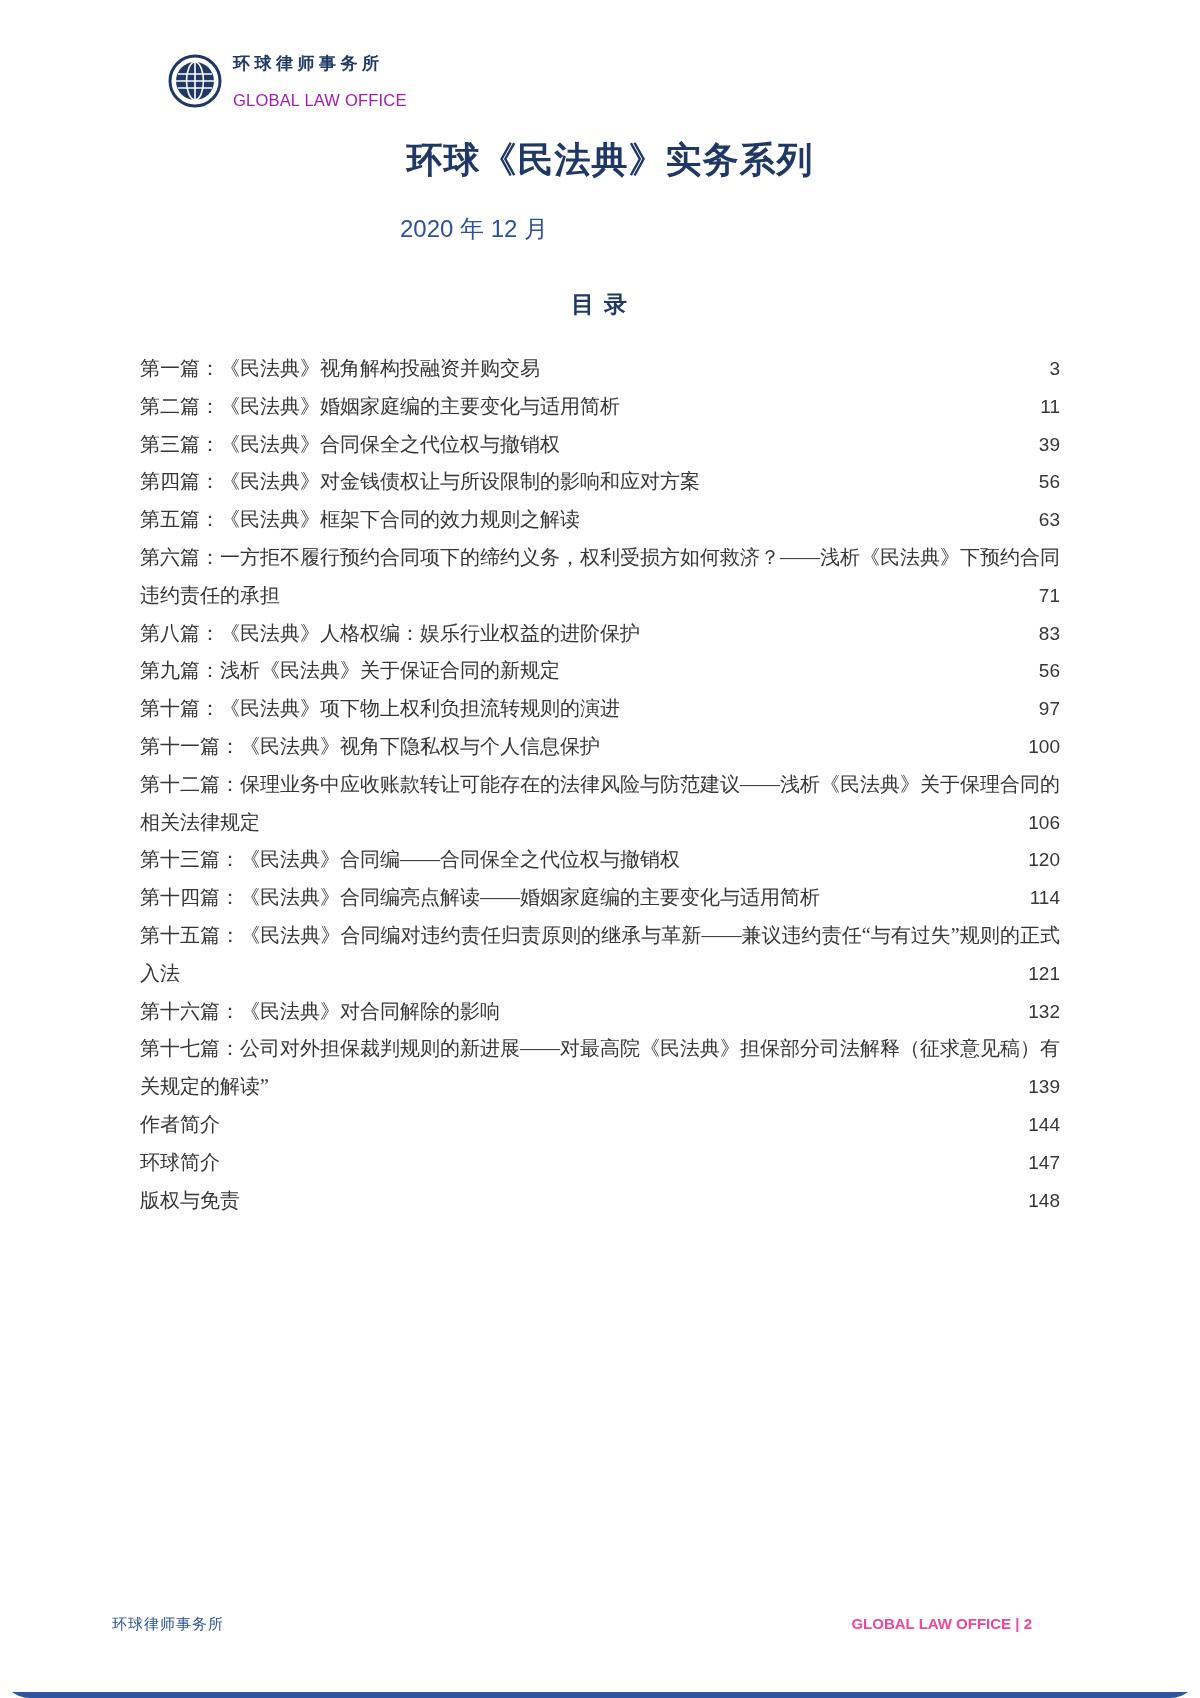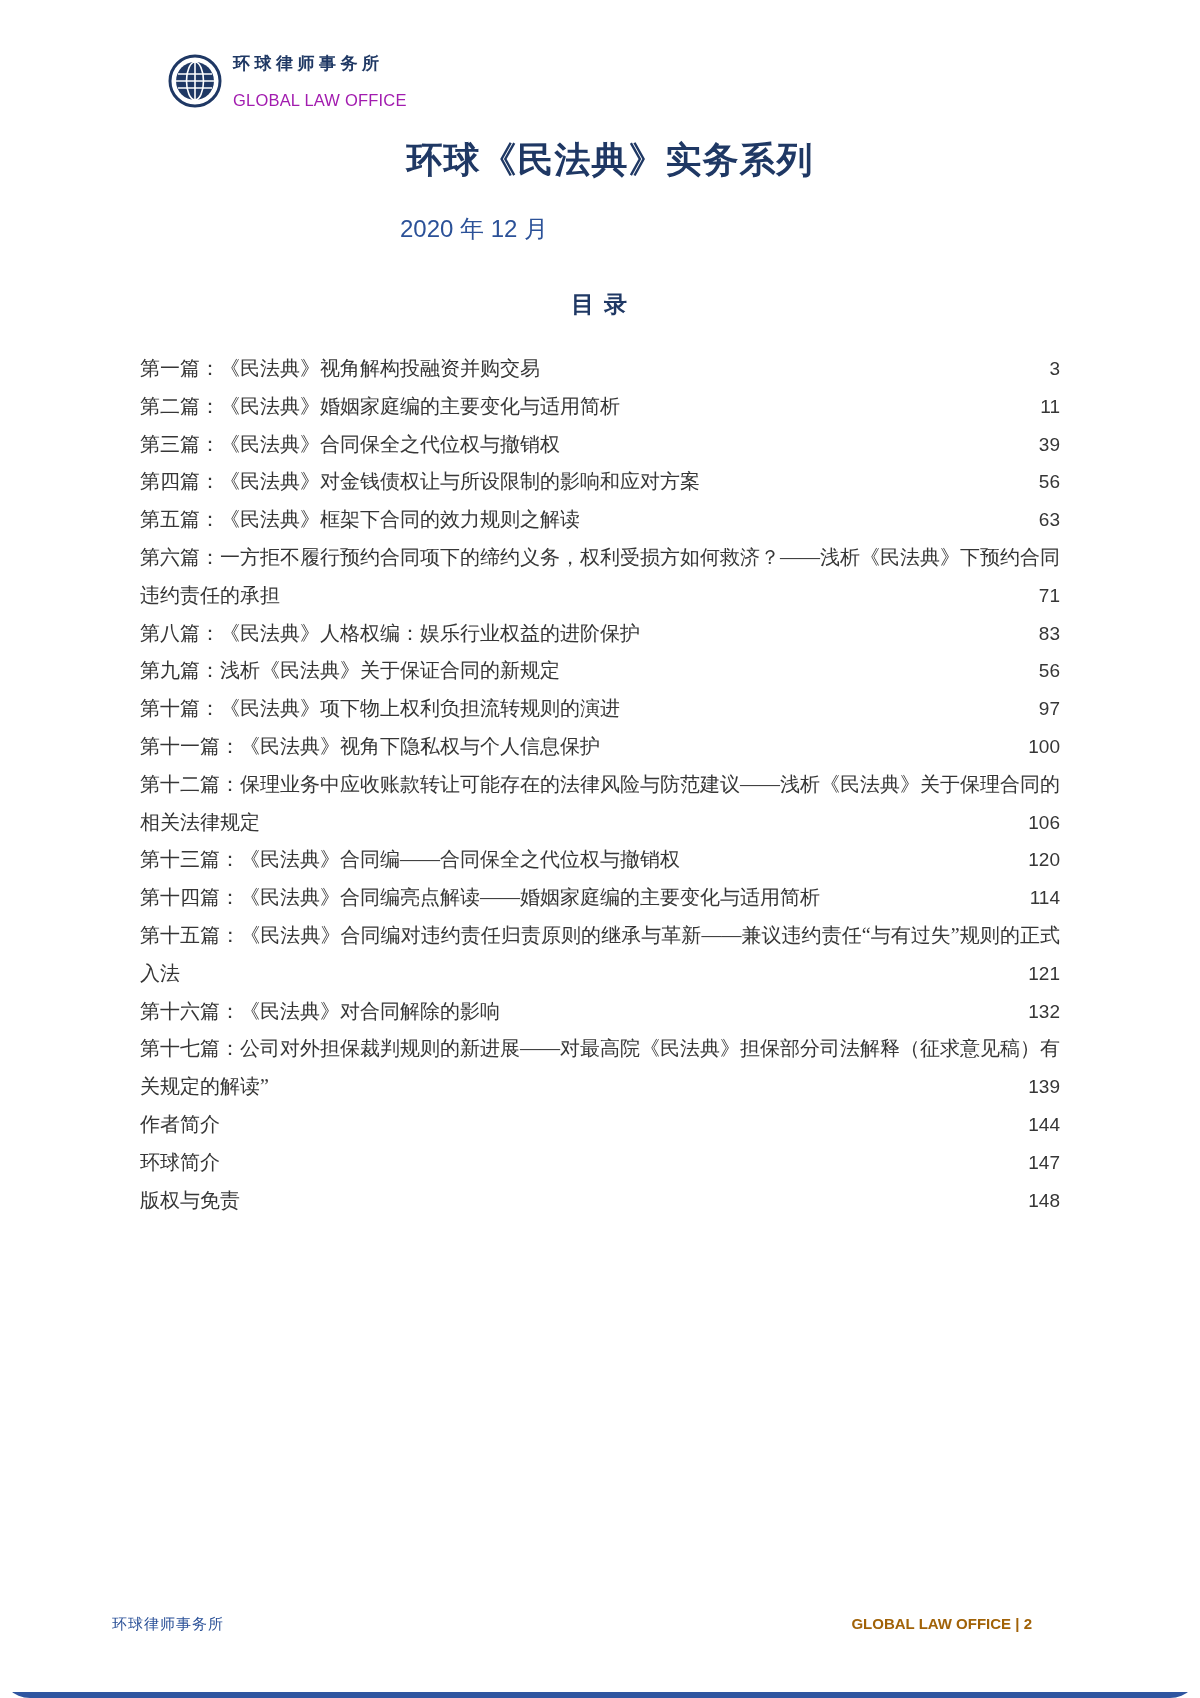--- a/index.html
+++ b/index.html
@@ -44,21 +44,21 @@
     position:absolute; right:0; bottom:0;
     font-family:"Liberation Sans","DejaVu Sans",sans-serif;
     font-size:19px; line-height:37.8px; color:#363636; background:#ffffff; padding-left:6px;
   }
   
   .footer-left {
     position:absolute; left:112px; top:1615px; color:#2b5198; font-size:15px;
     font-family:"Liberation Sans","DejaVu Sans",sans-serif; letter-spacing:1px;
   }
   .footer-right {
-    position:absolute; right:168px; top:1615px; color:#a16207; font-size:15px; font-weight:bold;
+    position:absolute; right:168px; top:1615px; color:#ec4899; font-size:15px; font-weight:bold;
     font-family:"Liberation Sans","DejaVu Sans",sans-serif;
   }
   .bottom-bar { position:absolute; left:0; top:1692px; width:1200px; height:6px; background:#2f55a0; }
 </style>
 </head>
 <body>
 
 <div class="page">
 
   <div class="logo">

